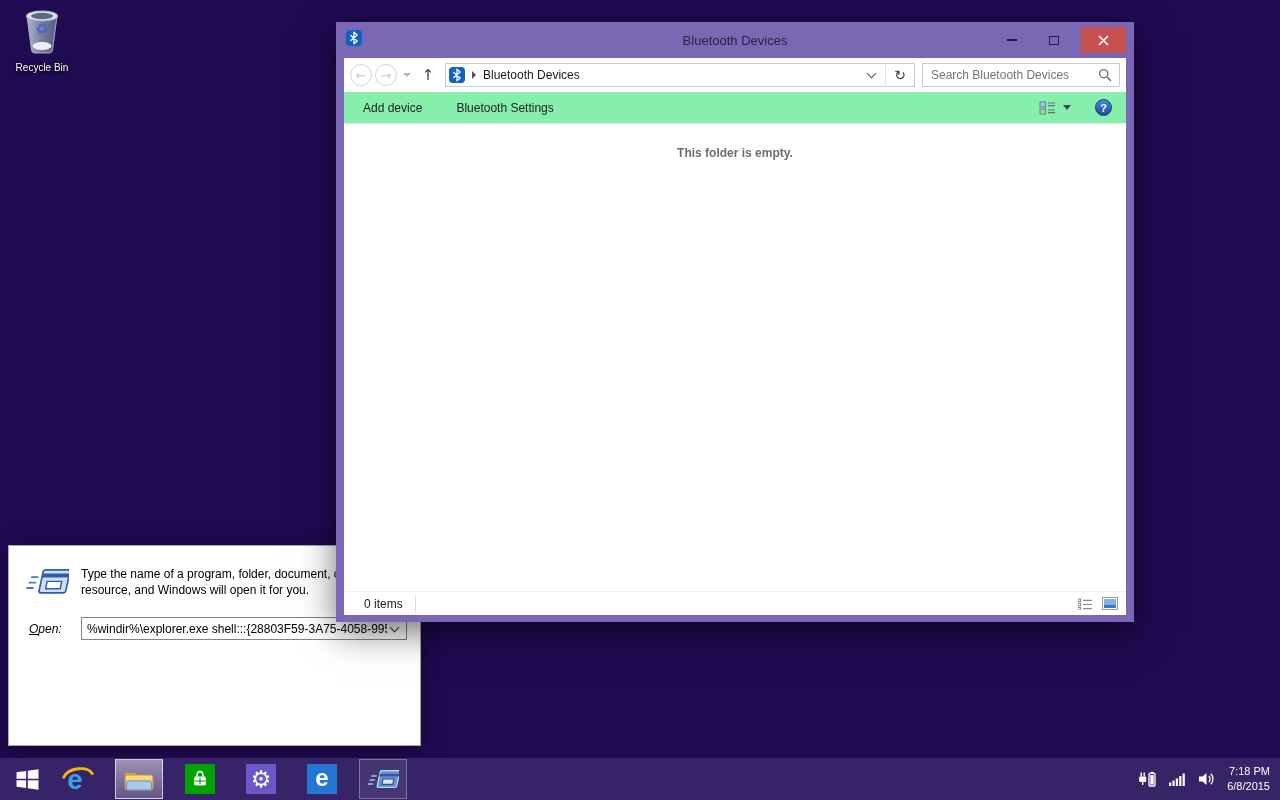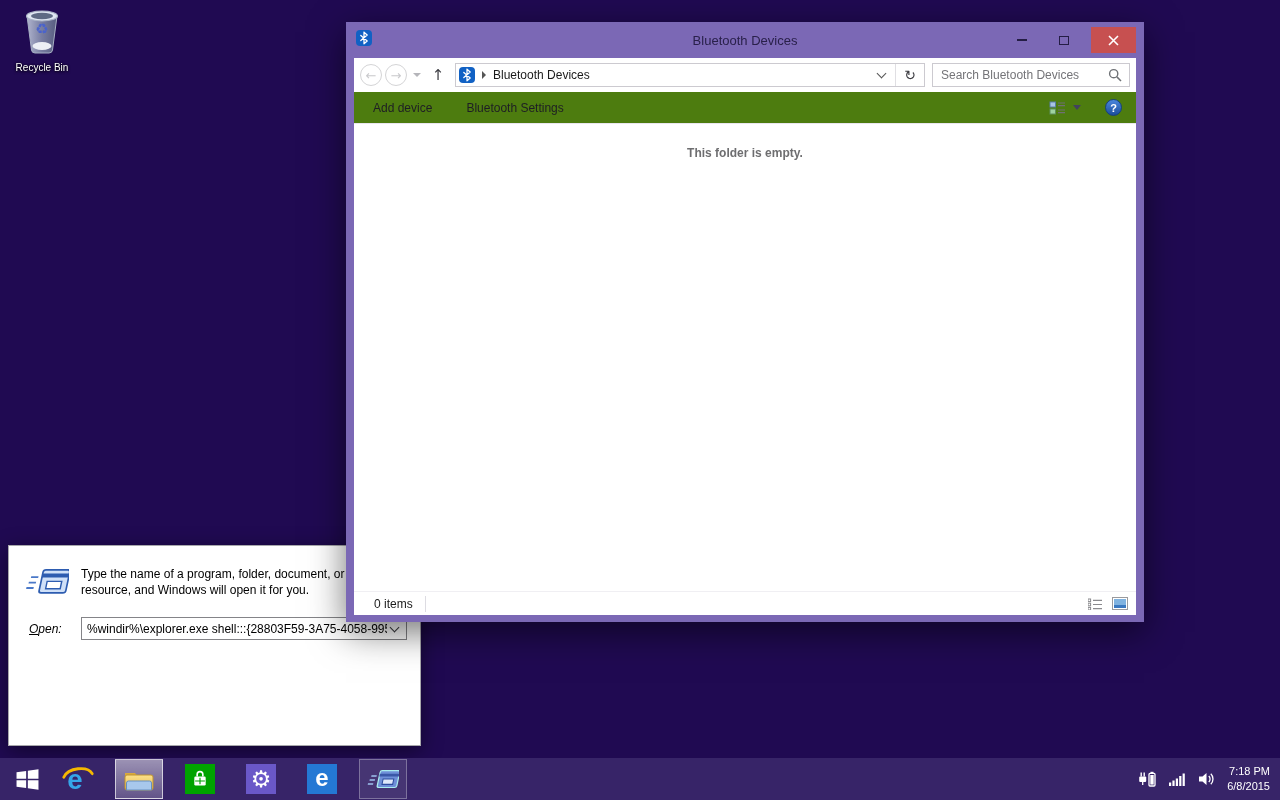--- a/index.html
+++ b/index.html
@@ -7,21 +7,21 @@
   body { font-family:"Liberation Sans","DejaVu Sans",sans-serif; }
   .glyph { font-family:"DejaVu Sans",sans-serif; }
 
   #stage { position:relative; width:1280px; height:800px; background:#200a52; }
 
   
   .desktop-icon { position:absolute; left:6px; top:6px; width:72px; text-align:center; cursor:default; }
   .desktop-icon .label { color:#fff; font-size:10px; margin-top:2px; text-shadow:0 1px 3px rgba(0,0,0,.9),0 0 2px rgba(0,0,0,.8); }
 
   
-  .bt-window { position:absolute; left:346px; top:22px; width:798px; height:600px;
+  .bt-window { position:absolute; left:336px; top:22px; width:798px; height:600px;
     background:#7b68b5; padding:0 8px 7px 8px; z-index:10;
     box-shadow:0 10px 34px rgba(0,0,0,.55); display:flex; flex-direction:column; }
   .bt-titlebar { height:36px; position:relative; display:flex; align-items:center; flex:0 0 auto; }
   .bt-title { position:absolute; left:0; right:0; text-align:center; font-size:13px; color:#29204a; }
   .bt-titlebar .app-icon { margin-left:2px; z-index:2; }
   .caption-buttons { margin-left:auto; display:flex; align-items:center; z-index:2; }
   .btn-min, .btn-max { width:26px; height:26px; display:flex; align-items:center; justify-content:center; }
   .btn-min i { display:block; width:10px; height:0; border-bottom:2px solid #241d45; }
   .btn-max i { display:block; width:10px; height:9px; border:1.4px solid #241d45; }
   .btn-close { width:45px; height:26px; margin-left:14px; background:#c75050; display:flex; align-items:center; justify-content:center; }
@@ -36,21 +36,21 @@
   .crumb-sep { width:0; height:0; border-top:4px solid transparent; border-bottom:4px solid transparent; border-left:4px solid #555; margin:0 7px; }
   .crumb-text { font-size:12px; color:#1a1a1a; }
   .addr-chevron { width:7px; height:7px; border-right:1.5px solid #555; border-bottom:1.5px solid #555; transform:rotate(45deg); margin:-3px 10px 0 auto; }
   .addr-divider { width:1px; height:22px; background:#e0dfe3; }
   .refresh-btn { width:28px; height:22px; display:flex; align-items:center; justify-content:center; color:#3c3c42; font-size:14px; }
   .search-box { width:198px; height:24px; border:1px solid #cccad0; margin-left:7px; display:flex; align-items:center; background:#fff; }
   .search-box input { flex:1; border:none; outline:none; font-size:12px; color:#0369a1; padding:0 4px 0 8px; font-family:inherit; background:transparent; }
   .search-box input::placeholder { color:#747478; opacity:1; }
   .search-mag { margin-right:7px; display:flex; }
 
-  .toolbar-row { height:32px; flex:0 0 auto; background:#4d7c0f; border-bottom:1px solid #e9e6ef; display:flex; align-items:center; }
+  .toolbar-row { height:32px; flex:0 0 auto; background:#86efac; border-bottom:1px solid #e9e6ef; display:flex; align-items:center; }
   .toolbar-left { display:flex; gap:34px; margin-left:19px; }
   .toolbar-item { font-size:12px; color:#1e1e24; }
   .toolbar-right { margin-left:auto; display:flex; align-items:center; gap:24px; margin-right:14px; }
   .view-opts { display:flex; align-items:center; gap:7px; }
   .view-caret { width:0; height:0; border-left:4px solid transparent; border-right:4px solid transparent; border-top:5px solid #42425e; }
   .help-btn { width:17px; height:17px; border-radius:50%; background:linear-gradient(#4a86dc,#1c4f9e); color:#fff; font-size:11px; font-weight:bold; display:flex; align-items:center; justify-content:center; border:1px solid #16407e; }
 
   .content-area { flex:1 1 auto; background:#fff; min-height:0; }
   .empty-msg { text-align:center; margin-top:22px; font-size:12px; color:#6e6e70;font-weight:bold; }
 

